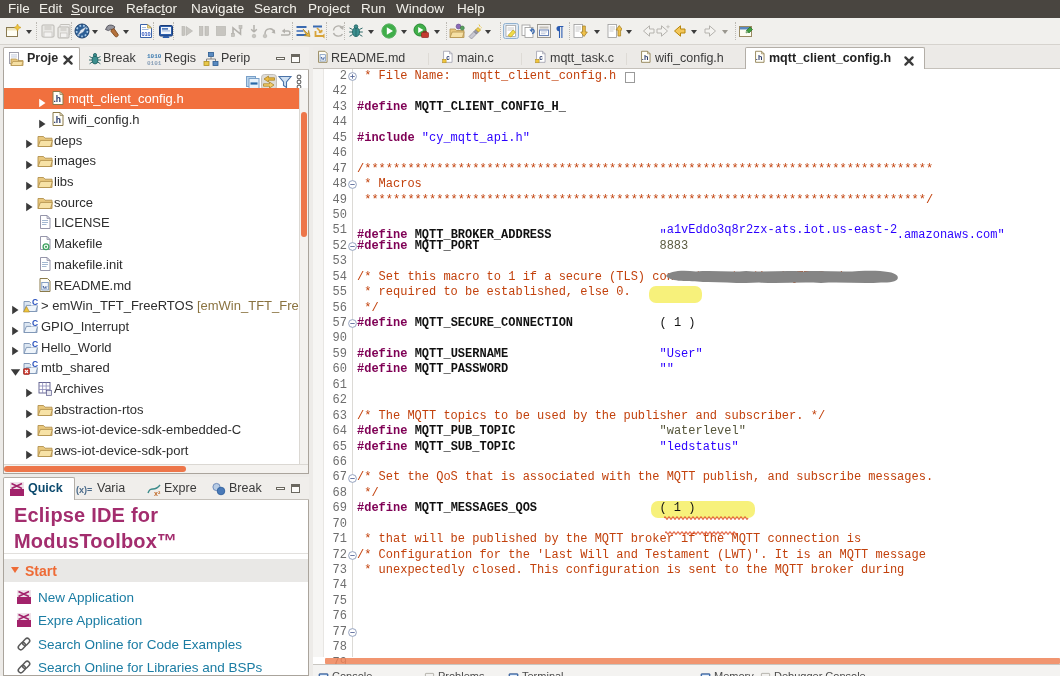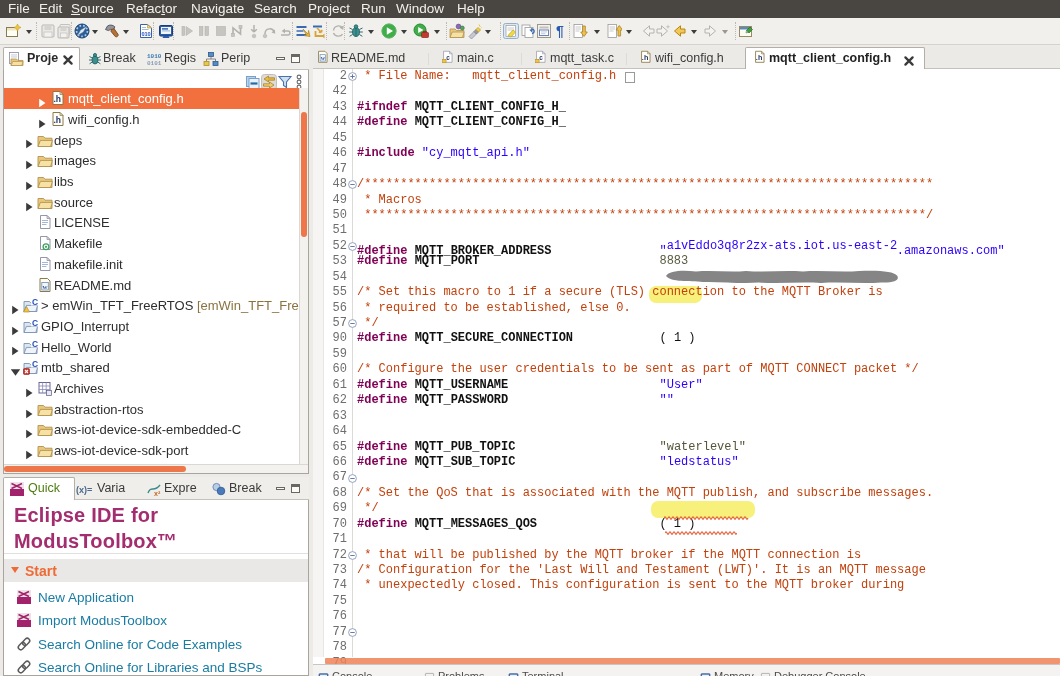--- a/index.html
+++ b/index.html
@@ -445,21 +445,21 @@
 <div class="panel" style="left:3px;top:477px;width:306px;height:199px"></div>
 <div style="position:absolute;left:3px;top:477px;width:306px;height:23px;background:#f0eeeb;border-bottom:1px solid #c5c1bb"></div>
 <div class="vtabact" style="left:3px;top:477px;width:72px;height:23px"></div>
 <div class="ticon" style="left:9px;top:481px"><svg width="16" height="16" viewBox="0 0 16 16">
       <rect x="1" y="1" width="14" height="14" rx="1.5" fill="#a2226b"></rect>
       <path d="M1 1 h14 v7 L1 8 Z" fill="#efe3ea"></path>
       <path d="M2.5 2.5 L13 7.5 M13 2.5 L2.5 7.5" stroke="#a2226b" stroke-width="1.6"></path>
       <rect x="1" y="8" width="14" height="7" rx="0" fill="#a2226b"></rect>
       <rect x="1" y="13.5" width="14" height="1.5" rx="0.5" fill="#a2226b"></rect>
     </svg></div>
-<div style="position:absolute;left:28px;top:481px;font-size:12.5px;font-weight:normal;color:#4d7c0f">Quick</div>
+<div style="position:absolute;left:28px;top:481px;font-size:12.5px;font-weight:bold;color:#0c4a6e">Quick</div>
 <div class="ticon" style="left:76px;top:481px"><svg width="16" height="16" viewBox="0 0 16 16">
       <text x="0" y="11.5" font-family="Liberation Sans" font-size="9" font-weight="bold" fill="#4a6a8a">(x)=</text>
     </svg></div>
 <div class="vtab" style="left:97px;top:481px">Varia</div>
 <div class="ticon" style="left:146px;top:481px"><svg width="16" height="16" viewBox="0 0 16 16">
       <path d="M2 12 C5 4 8 12 14 4" stroke="#3a8a8a" stroke-width="1.4" fill="none"></path>
       <text x="8" y="15" font-family="Liberation Sans" font-size="7" font-weight="bold" fill="#c06a2a">x²</text>
     </svg></div>
 <div class="vtab" style="left:164px;top:481px">Expre</div>
 <div class="ticon" style="left:211px;top:481px"><svg width="16" height="16" viewBox="0 0 16 16">
@@ -483,21 +483,21 @@
       <rect x="1" y="13.5" width="14" height="1.5" rx="0.5" fill="#a2226b"></rect>
     </svg></div>
 <div class="lnk" style="position:absolute;left:38px;top:590px;white-space:nowrap">New Application</div>
 <div class="ticon" style="left:16px;top:612px"><svg width="16" height="16" viewBox="0 0 16 16">
       <rect x="1" y="1" width="14" height="14" rx="1.5" fill="#a2226b"></rect>
       <path d="M1 1 h14 v7 L1 8 Z" fill="#efe3ea"></path>
       <path d="M2.5 2.5 L13 7.5 M13 2.5 L2.5 7.5" stroke="#a2226b" stroke-width="1.6"></path>
       <rect x="1" y="8" width="14" height="7" rx="0" fill="#a2226b"></rect>
       <rect x="1" y="13.5" width="14" height="1.5" rx="0.5" fill="#a2226b"></rect>
     </svg></div>
-<div class="lnk" style="position:absolute;left:38px;top:613px;white-space:nowrap">Import ModusToolbox</div>
+<div class="lnk" style="position:absolute;left:38px;top:613px;white-space:nowrap">Expre Application</div>
 <div class="ticon" style="left:16px;top:636px"><svg width="16" height="16" viewBox="0 0 16 16">
       <g transform="rotate(-45 8 8)">
         <rect x="1" y="5.5" width="8" height="5" rx="2.5" fill="none" stroke="#5a5a5a" stroke-width="1.5"></rect>
         <rect x="7" y="5.5" width="8" height="5" rx="2.5" fill="none" stroke="#5a5a5a" stroke-width="1.5"></rect>
       </g>
     </svg></div>
 <div class="lnk" style="position:absolute;left:38px;top:637px;white-space:nowrap">Search Online for Code Examples</div>
 <div class="ticon" style="left:16px;top:659px"><svg width="16" height="16" viewBox="0 0 16 16">
       <g transform="rotate(-45 8 8)">
         <rect x="1" y="5.5" width="8" height="5" rx="2.5" fill="none" stroke="#5a5a5a" stroke-width="1.5"></rect>
@@ -616,42 +616,41 @@
   </svg>
 <svg style="position:absolute;left:348px;top:628.4px" width="9" height="9" viewBox="0 0 9 9">
     <circle cx="4.5" cy="4.5" r="3.9" fill="#fff" stroke="#8a98b8" stroke-width="0.9"></circle>
     <path d="M2.3 4.5 H6.7" stroke="#5a6a9a" stroke-width="0.9"></path>
   </svg>
 <div style="position:absolute;left:649px;top:285.8px;width:53px;height:17.5px;background:#f6ef6d;border-radius:7px;opacity:0.9"></div>
 <div style="position:absolute;left:651px;top:500.6px;width:104px;height:17px;background:#f6ef6d;border-radius:7px;opacity:0.9"></div>
 <div id="code" style="position:absolute;left:357px;top:69px;color:#111">
 <div class="cl"><span class="cmt"> * File Name:   mqtt_client_config.h</span></div>
 <div class="cl"></div>
-<div class="cl"><span class="dir">#ifndef</span> <span class="mac">MQTT_CLIENT_CONFIG_H_</span></div>
 <div class="cl"><span class="dir">#define</span> <span class="mac">MQTT_CLIENT_CONFIG_H_</span></div>
 <div class="cl"></div>
 <div class="cl"><span class="dir">#include</span> <span class="str">"cy_mqtt_api.h"</span></div>
 <div class="cl"></div>
 <div class="cl"><span class="cmt">/*******************************************************************************</span></div>
 <div class="cl"><span class="cmt"> * Macros</span></div>
 <div class="cl"><span class="cmt"> ******************************************************************************/</span></div>
 <div class="cl"></div>
 <div class="cl"><span class="dir">#define</span> <span class="mac">MQTT_BROKER_ADDRESS</span>               <span class="str">"</span><span class="str" style="display:inline-block;width:230px;overflow:hidden">a1vEddo3q8r2zx-ats.iot.us-east-2</span><span class="str">.amazonaws.com"</span></div>
 <div class="cl"><span class="dir">#define</span> <span class="mac">MQTT_PORT</span>                         <span style="color:#5a5a40">8883</span></div>
 <div class="cl"></div>
 <div class="cl"><span class="cmt">/* Set this macro to 1 if a secure (TLS) connection to the MQTT Broker is</span></div>
 <div class="cl"><span class="cmt"> * required to be established, else 0.</span></div>
 <div class="cl"><span class="cmt"> */</span></div>
 <div class="cl"><span class="dir">#define</span> <span class="mac">MQTT_SECURE_CONNECTION</span>            ( 1 )</div>
 <div class="cl"></div>
-<div class="cl"><span class="cmt">/* Configure the user credentials to be sent as part of MQTT CONNECT packet */</span></div>
 <div class="cl"><span class="dir">#define</span> <span class="mac">MQTT_USERNAME</span>                     <span class="str">"User"</span></div>
 <div class="cl"><span class="dir">#define</span> <span class="mac">MQTT_PASSWORD</span>                     <span class="str">""</span></div>
 <div class="cl"></div>
 <div class="cl"></div>
+<div class="cl"><span class="cmt">/* The MQTT topics to be used by the publisher and subscriber. */</span></div>
 <div class="cl"><span class="dir">#define</span> <span class="mac">MQTT_PUB_TOPIC</span>                    <span style="color:#55553a">"waterlevel"</span></div>
 <div class="cl"><span class="dir">#define</span> <span class="mac">MQTT_SUB_TOPIC</span>                    <span class="str">"ledstatus"</span></div>
 <div class="cl"></div>
 <div class="cl"><span class="cmt">/* Set the QoS that is associated with the MQTT publish, and subscribe messages.</span></div>
 <div class="cl"><span class="cmt"> */</span></div>
 <div class="cl"><span class="dir">#define</span> <span class="mac">MQTT_MESSAGES_QOS</span>                 ( 1 )</div>
 <div class="cl"></div>
 <div class="cl"><span class="cmt"> * that will be published by the MQTT broker if the MQTT connection is</span></div>
 <div class="cl"><span class="cmt">/* Configuration for the 'Last Will and Testament (LWT)'. It is an MQTT message</span></div>
 <div class="cl"><span class="cmt"> * unexpectedly closed. This configuration is sent to the MQTT broker during</span></div>

